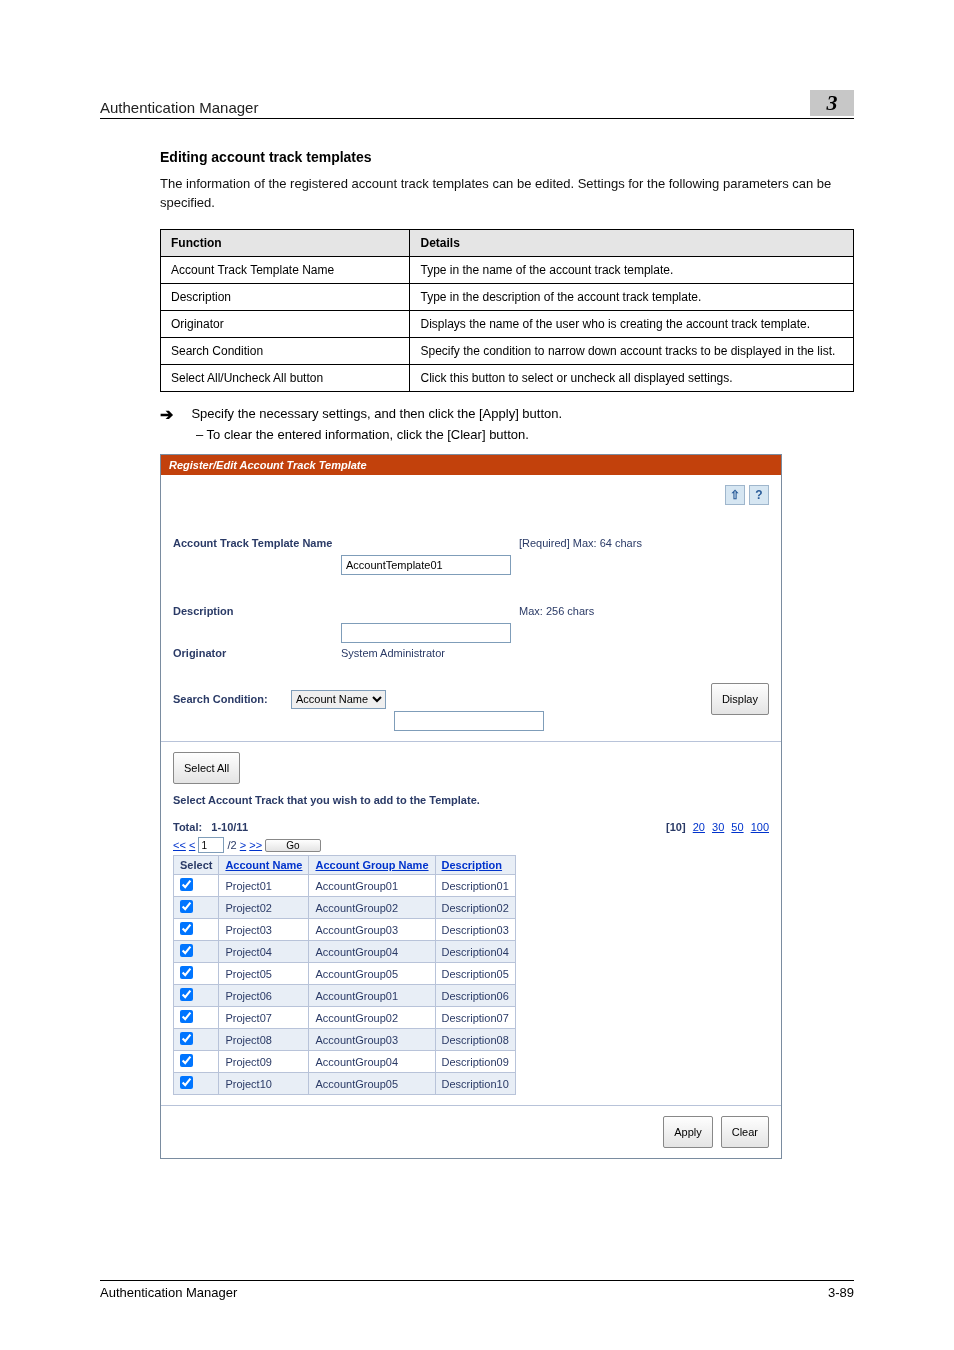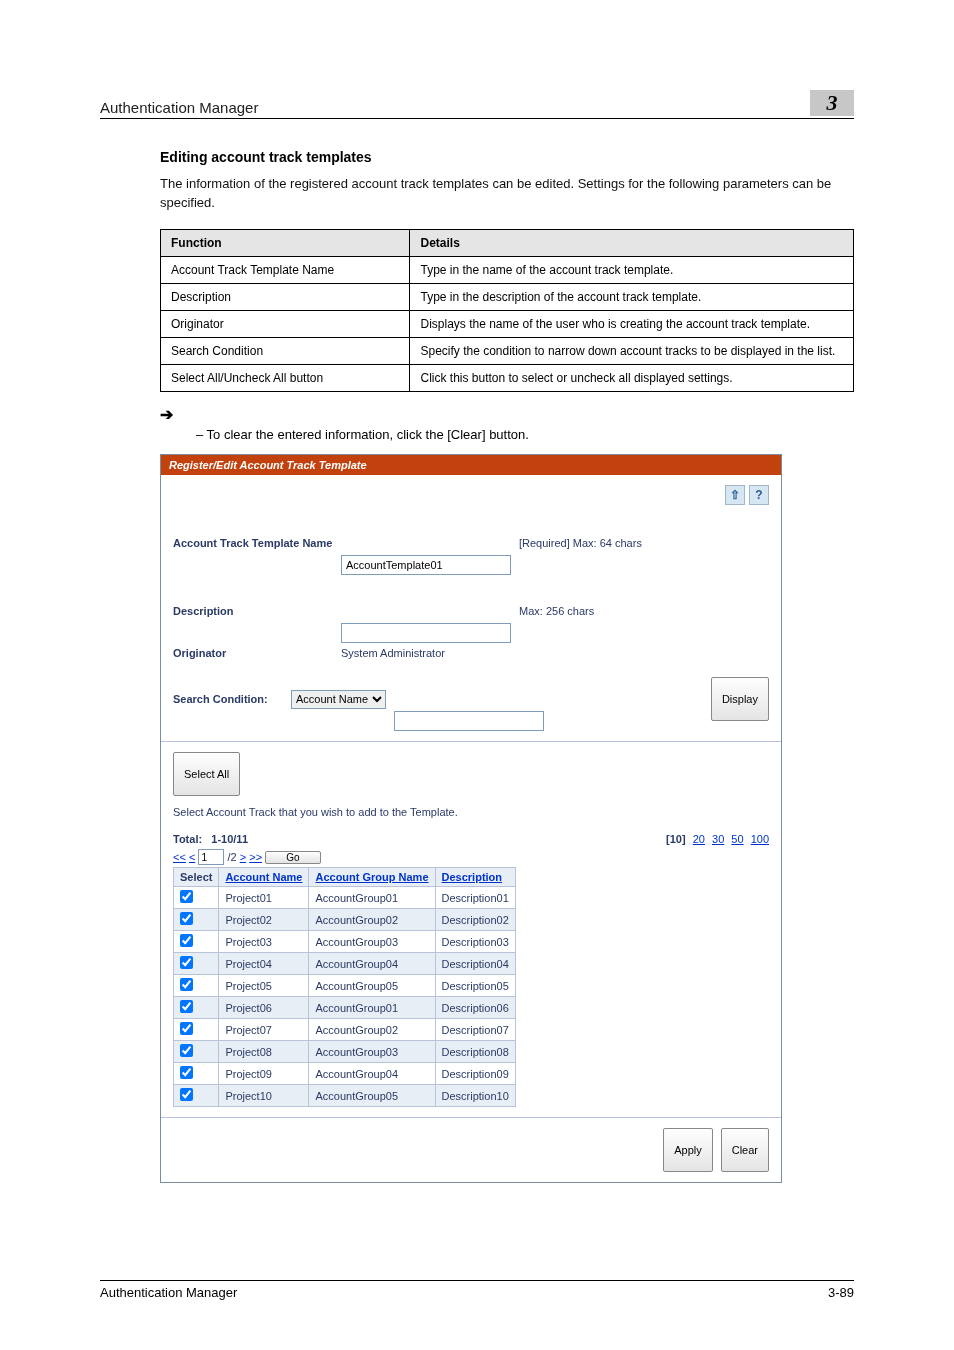--- a/index.html
+++ b/index.html
@@ -146,34 +146,34 @@
     color: #2a3a66;
     font-size: 11px;
   }
   .form-row select {
     height: 19px;
     font-size: 11px;
     border: 1px solid #7f9db9;
   }
   .btn {
     font-size: 11px;
-    padding: 15px 10px;
+    padding: 9px 10px;
     border: 1px solid #888;
     background: linear-gradient(#fefefe,#e4e4e4);
     border-radius: 2px;
     cursor: pointer;
   }
   .btn.small { padding: 0 20px; font-size:10px; }
   .sep {
     margin: 10px -12px;
     border: none;
     border-top: 1px solid #b8c3d9;
   }
   .subhead {
-    font-weight: normal;
+    font-weight: bold;
     color: #2a3a66;
     margin-bottom: 15px;
   }
   .total-row {
     display: flex;
     justify-content: space-between;
     align-items: center;
     margin: 6px 0 4px 0;
     color: #2a3a66;
   }
@@ -266,20 +266,21 @@
         </tr>
       <tr>
           <td>Select All/Uncheck All button</td>
           <td>Click this button to select or uncheck all displayed settings.</td>
         </tr>
     </tbody>
   </table>
 
   <div class="arrow-line">
     <span class="arrow">➔</span>
+    <span>Specify the necessary settings, and then click the [Apply] button.</span>
   </div>
   <div class="sub-line">–   To clear the entered information, click the [Clear] button.</div>
 
   <div class="panel-wrap">
     <div class="panel-titlebar">Register/Edit Account Track Template</div>
     <div class="panel-body">
 
       <div class="top-icons">
         <div class="ticon">⇧</div>
         <div class="ticon">?</div>

